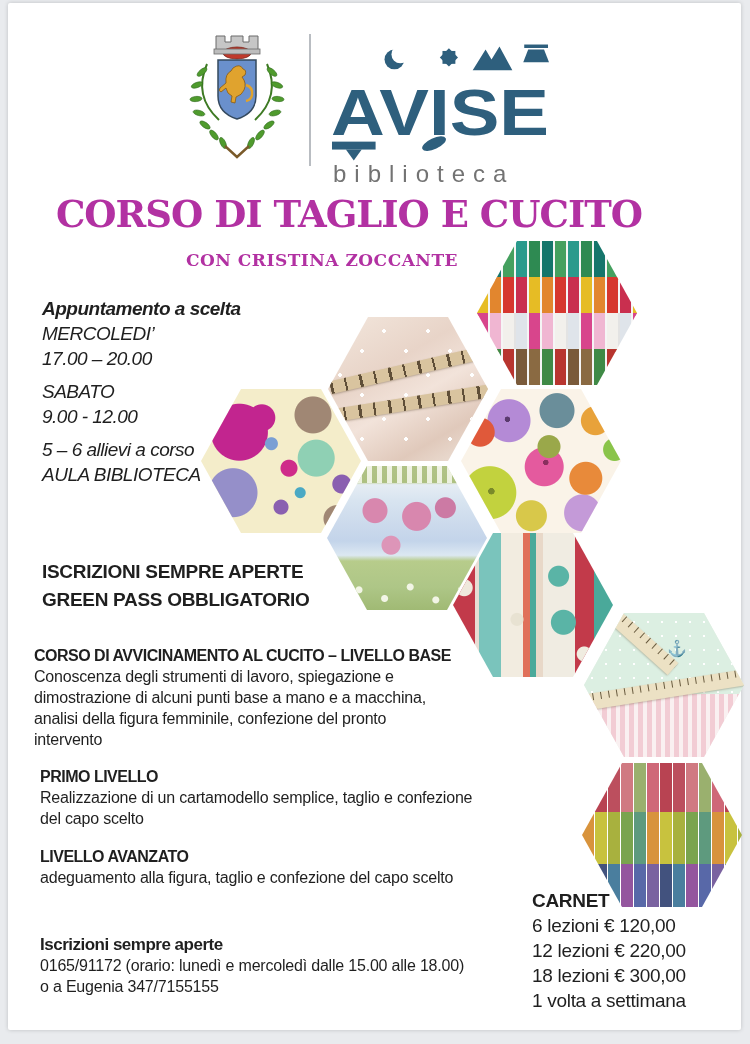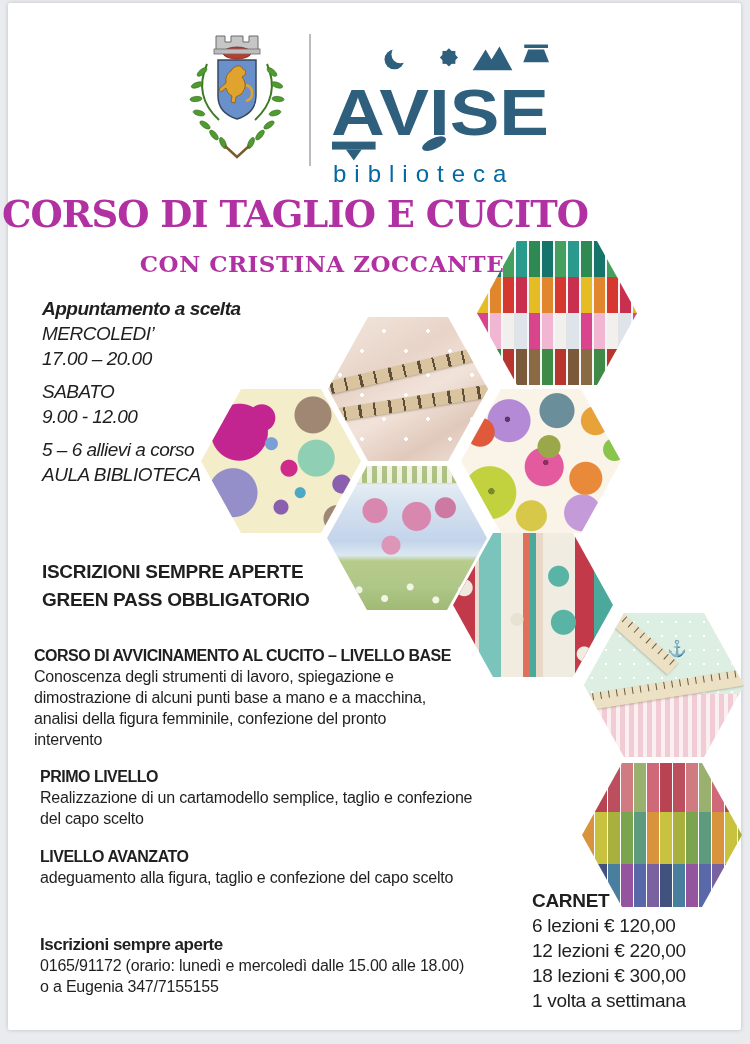--- a/index.html
+++ b/index.html
@@ -9,30 +9,30 @@
         box-shadow:0 0 4px rgba(0,0,0,.18);border-radius:2px;}
   .abs{position:absolute;}
   .z2{z-index:2;}
   .nowrap{white-space:nowrap;}
 
   
   .coa{left:186px;top:28px;width:102px;height:160px;}
   .logo-divider{left:309px;top:34px;width:2px;height:132px;background:#b9bdc2;}
   .avise-logo{left:331px;top:40px;width:218px;height:122px;}
   .biblioteca{left:333px;top:160px;width:230px;font-size:24px;letter-spacing:8px;
-              color:#0369a1;font-weight:500;}
-
-  
-  .title{left:2px;top:192px;width:640px;text-align:left;
+              color:#737373;font-weight:500;}
+
+  
+  .title{left:2px;top:192px;width:640px;text-align:right;
          font-family:"DejaVu Serif","Liberation Serif",serif;font-weight:bold;
          font-size:37px;letter-spacing:-1px;color:#b231a2;
          text-shadow:1px 1px 0 rgba(255,255,255,.4);}
   .subtitle{left:2px;top:250px;width:640px;text-align:center;
             font-family:"DejaVu Serif","Liberation Serif",serif;font-weight:bold;
-            font-size:23px;letter-spacing:.5px;color:#b231a2;}
+            font-size:17px;letter-spacing:.5px;color:#b231a2;}
 
   
   .schedule{left:42px;top:296px;font-size:19px;line-height:25px;letter-spacing:-.5px;font-style:italic;}
   .schedule .head{font-weight:bold;}
   .gap-before{margin-top:8px;}
   .banner{left:42px;top:558px;font-size:19px;font-weight:bold;line-height:28px;letter-spacing:-.3px;}
   .section{font-size:16px;line-height:21px;letter-spacing:-.2px;}
   .section .head{font-weight:bold;letter-spacing:-.5px;}
   .sec-base{left:34px;top:645px;}
   .sec-primo{left:40px;top:766px;}

